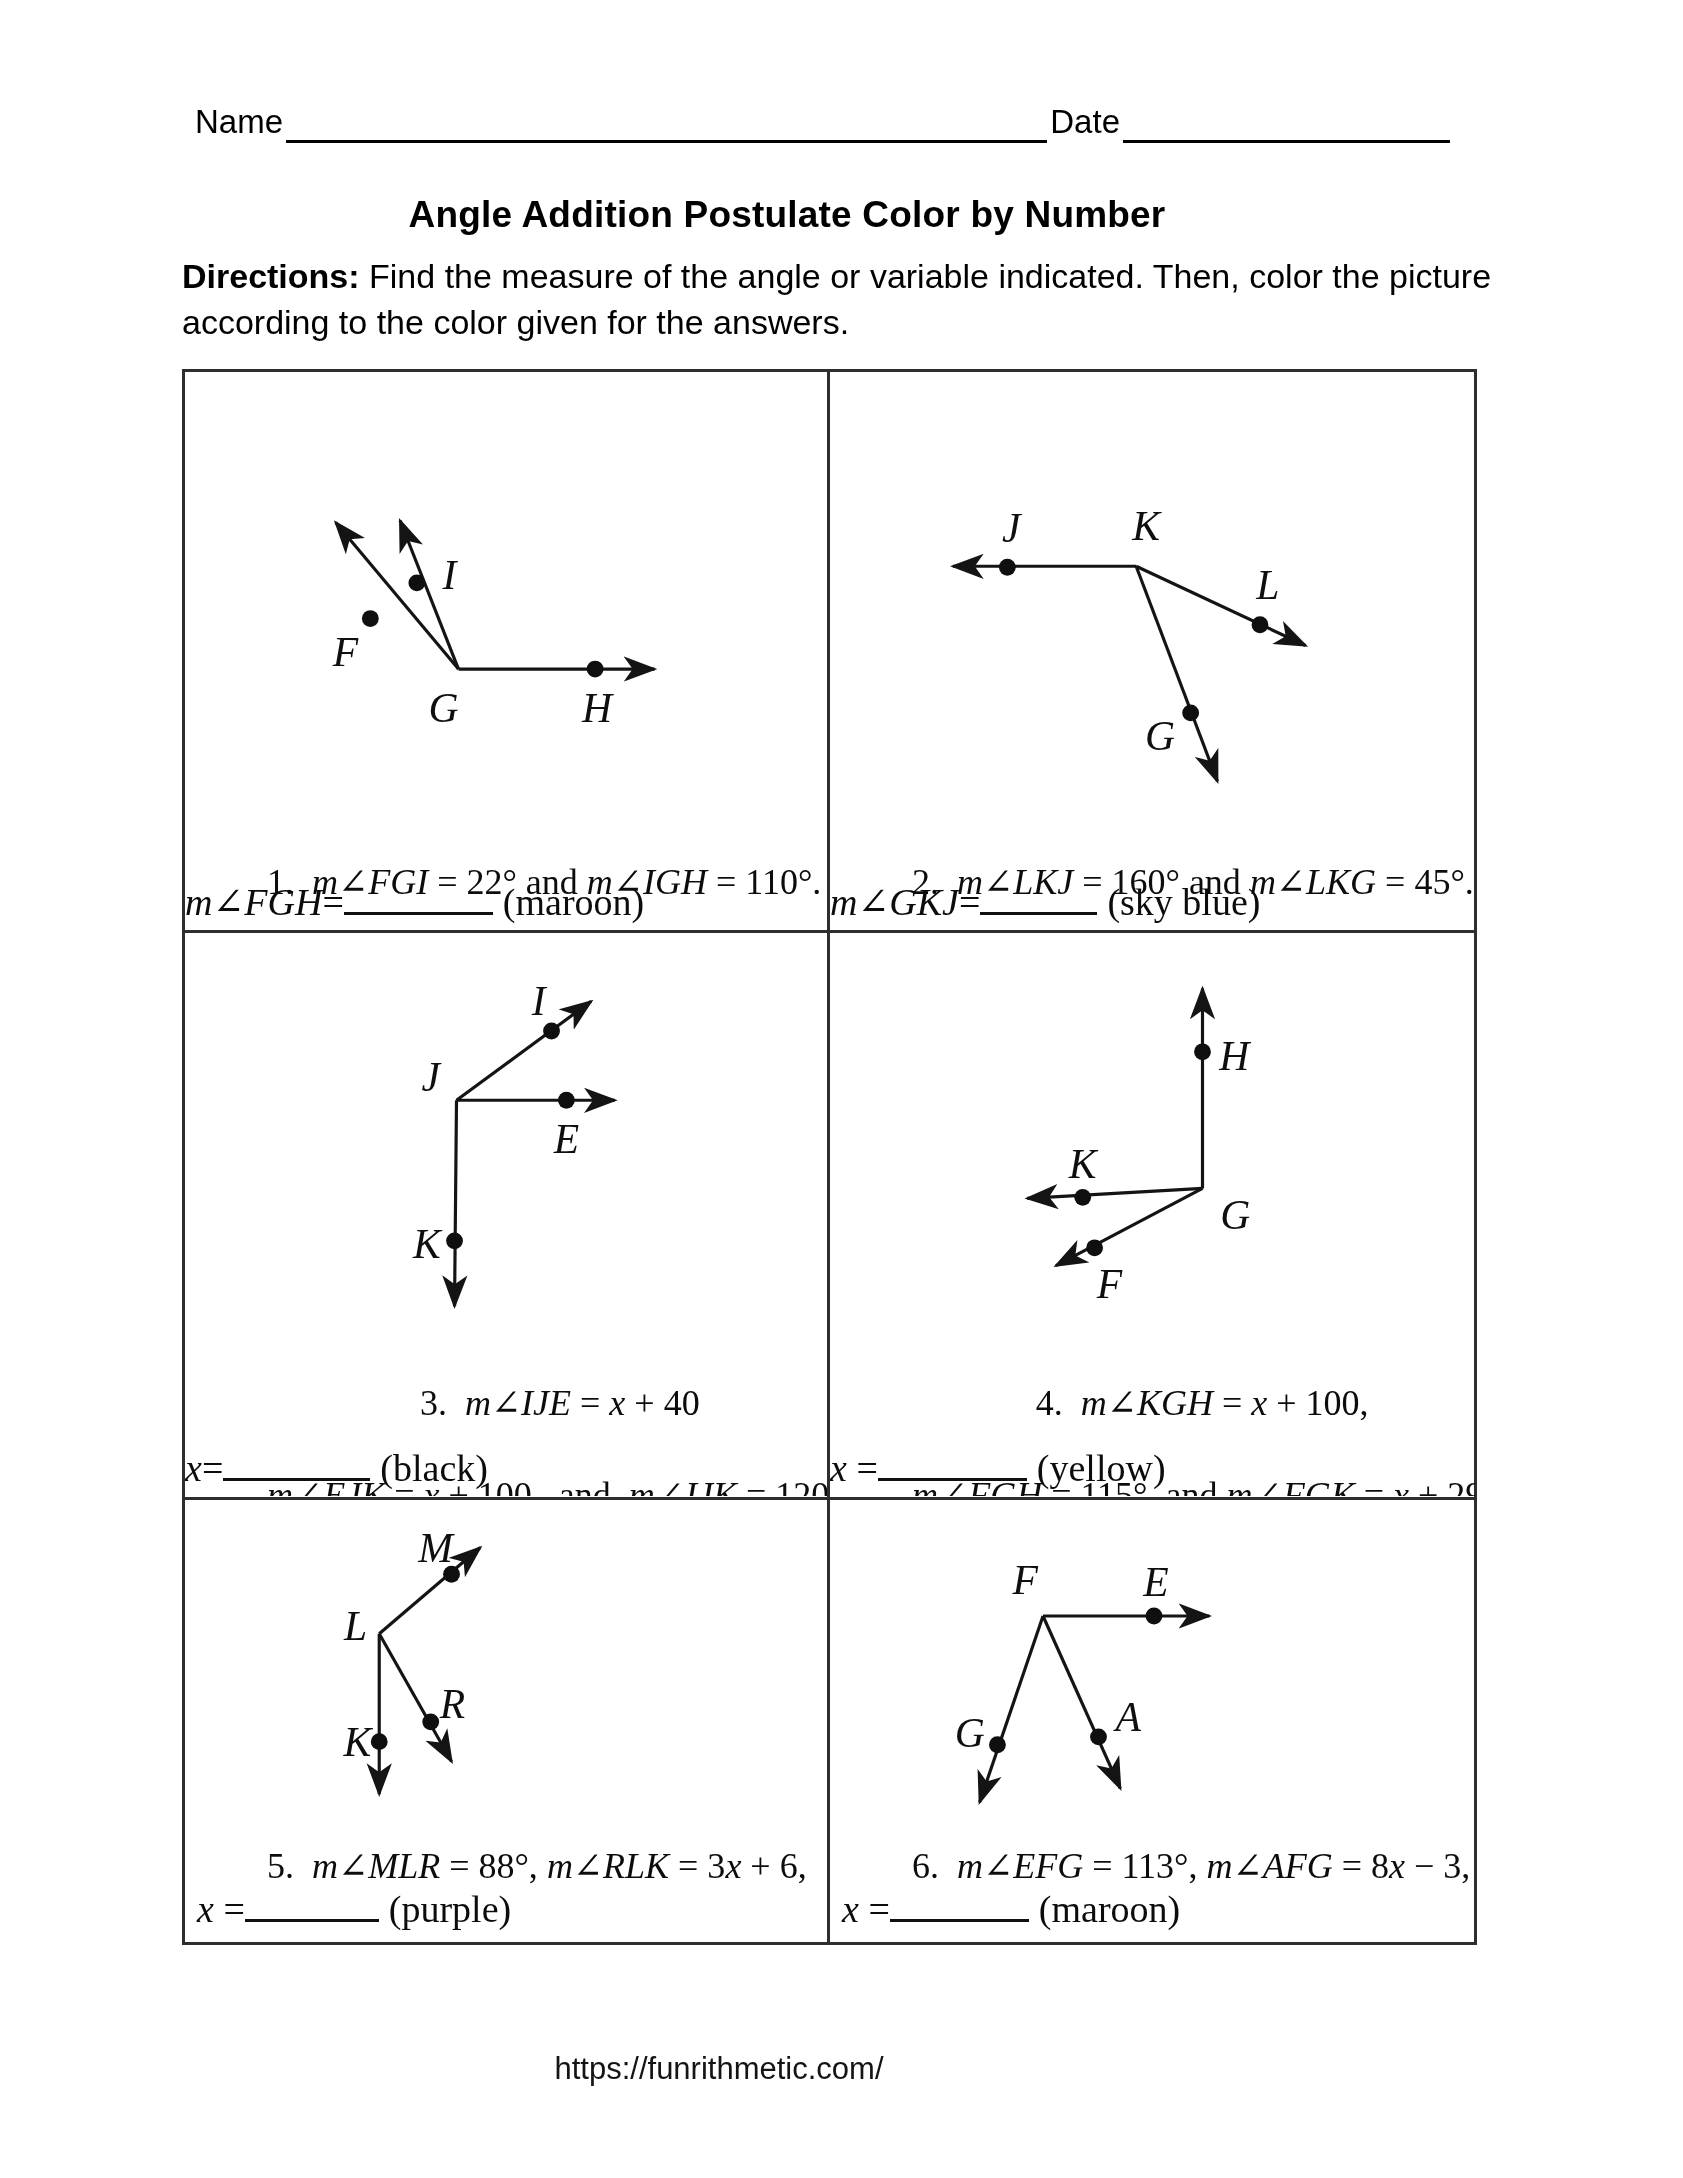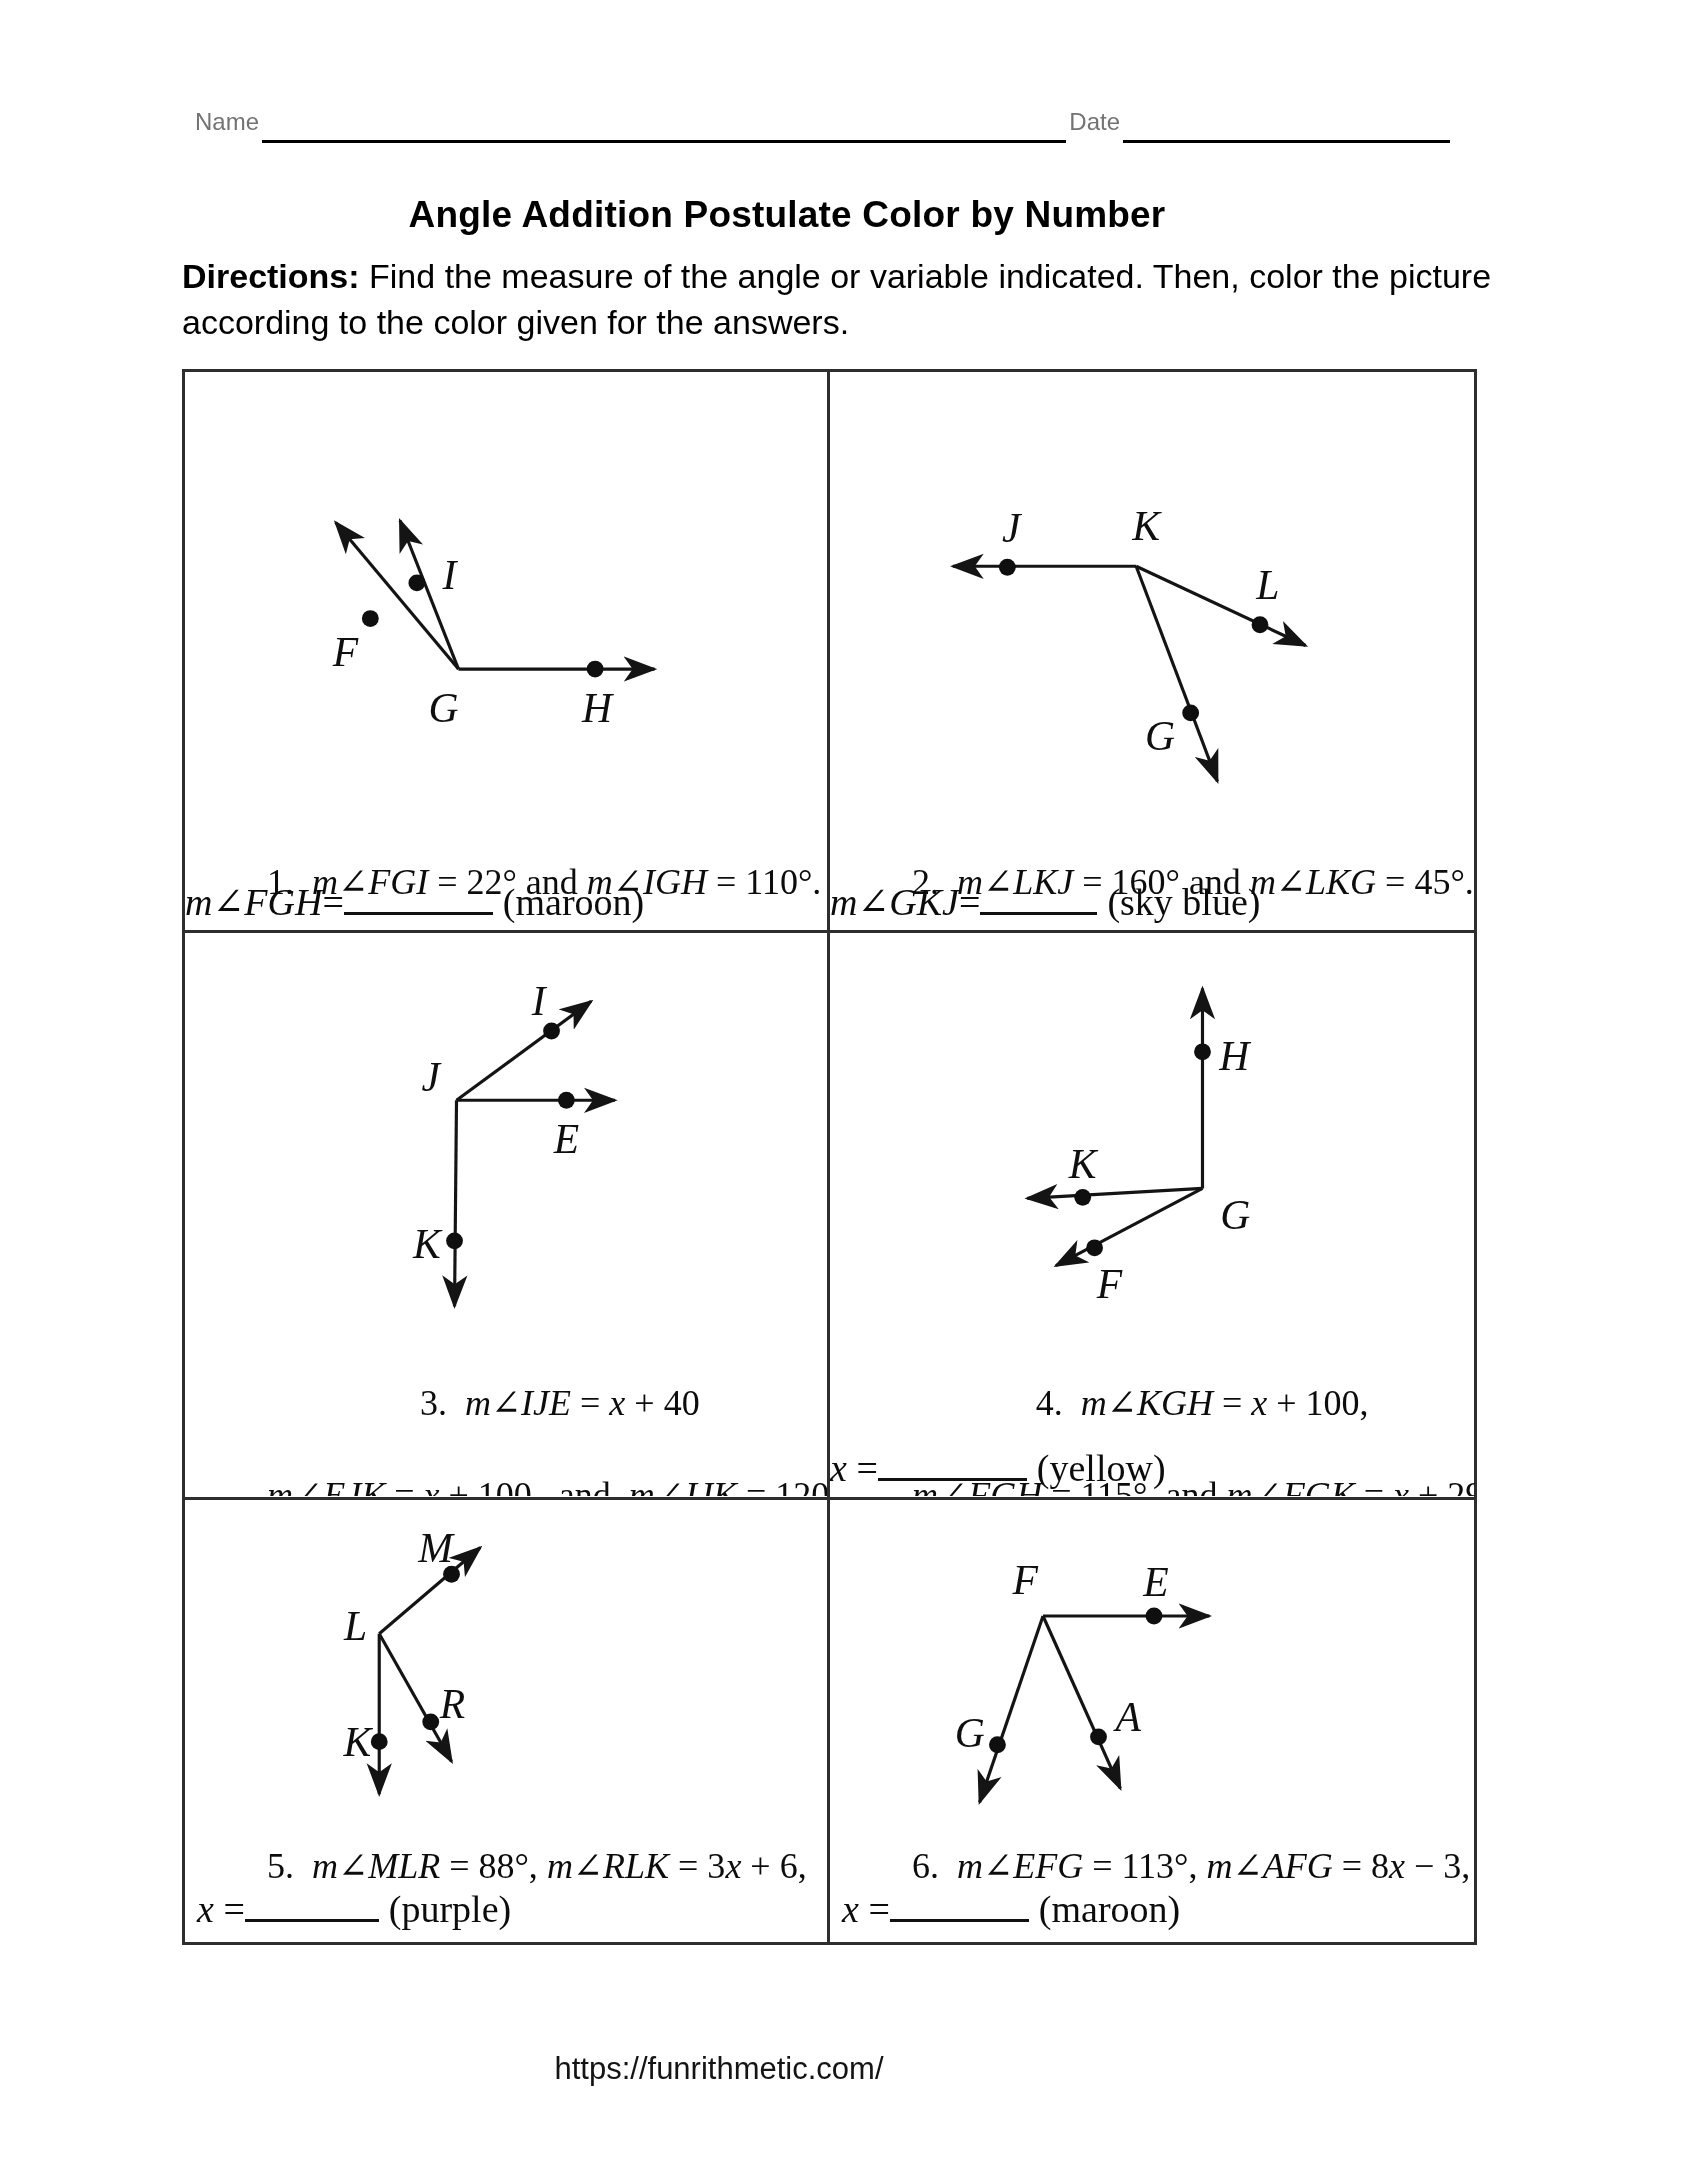--- a/index.html
+++ b/index.html
@@ -1,21 +1,21 @@
 <!DOCTYPE html>
 <html><head>
 <meta charset="utf-8">
 <style>
   html,body{margin:0;padding:0;background:#e8e8e8;}
   .page{position:relative;width:1683px;height:2178px;background:#ffffff;overflow:hidden;
         font-family:"Liberation Sans",sans-serif;color:#0d0d0d;}
 
   
   .hdr-row{position:absolute;left:195px;top:93px;width:1255px;height:50px;
-           display:flex;align-items:flex-end;font-size:24px;color:#737373;}
+           display:flex;align-items:flex-end;font-size:33px;color:#000000;}
   .hdr-label{line-height:42px;}
   .fill-line{flex:1;height:42px;border-bottom:3px solid #000;margin:0 3px;}
   .date-line{width:327px;height:42px;border-bottom:3px solid #000;margin-left:3px;}
 
   .title{position:absolute;left:0;top:194px;width:1574px;text-align:center;
          font-size:37px;font-weight:bold;letter-spacing:0.2px;color:#000;}
 
   .directions{position:absolute;left:182px;top:253px;width:1327px;
               font-size:34px;line-height:46px;color:#000;}
   .directions b{font-weight:bold;}
@@ -149,20 +149,23 @@
         <circle cx="272" cy="311" r="8.5"></circle>
         <text x="357" y="83">I</text>
         <text x="248" y="160">J</text>
         <text x="385" y="222">E</text>
         <text x="244" y="328">K</text>
       </svg>
       <div class="prob">
         <span class="num">3.</span><span><i>m∠IJE</i> = <i>x</i> + 40</span><br>
         <span><i>m∠EJK</i> = <i>x</i> + 100,  and  <i>m∠IJK</i> = 120°.</span>
       </div>
+      <div class="ans">
+        <span><i>x</i>=</span><span class="blank"></span><span class="suffix">(black)</span>
+      </div>
     </div>
 
     <div class="cell c4">
       <svg class="diagram" width="645" height="396" viewBox="0 0 651 400">
         <line x1="376" y1="258" x2="376" y2="56"></line>
         <line x1="376" y1="258" x2="199" y2="268"></line>
         <line x1="376" y1="258" x2="228" y2="336"></line>
         <circle cx="376" cy="120" r="8.5"></circle>
         <circle cx="255" cy="267" r="8.5"></circle>
         <circle cx="267" cy="318" r="8.5"></circle>

